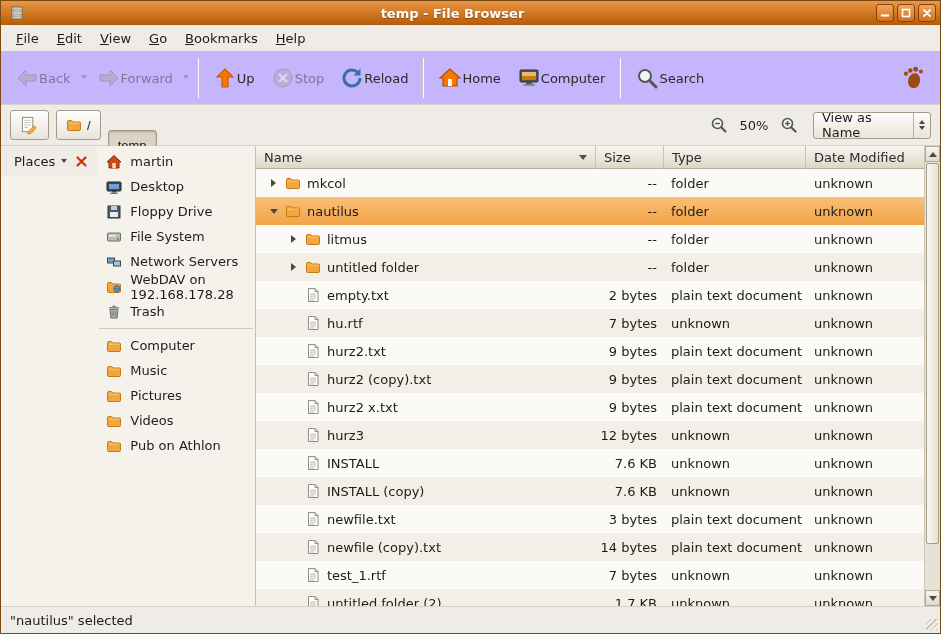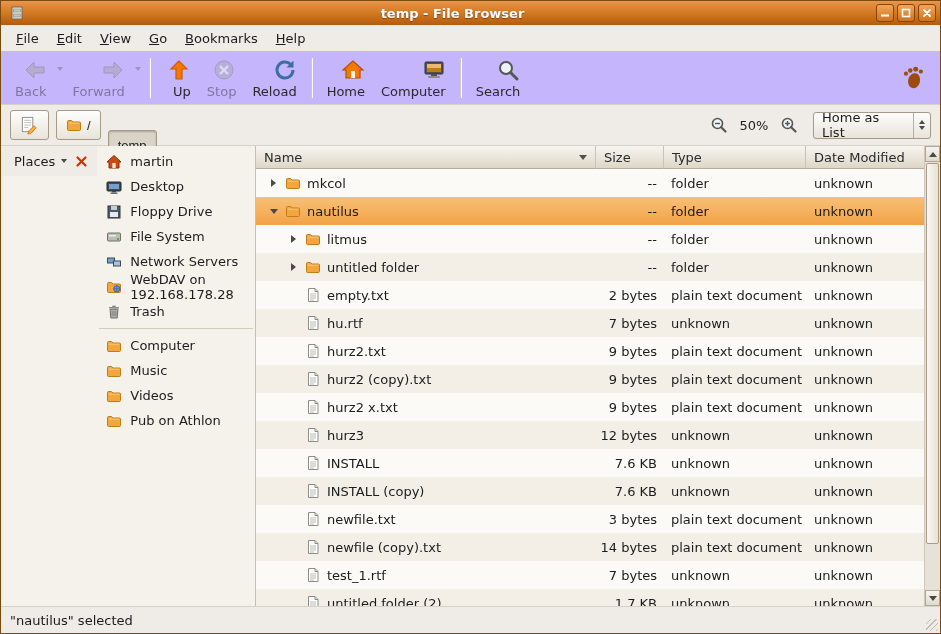--- a/index.html
+++ b/index.html
@@ -19,21 +19,21 @@
              background:linear-gradient(#f2a65d,#cf7319); display:flex; align-items:center; justify-content:center; }
 
   
   .menubar { height:26px; flex:0 0 26px; display:flex; align-items:stretch; padding-left:6px; background:#efebe7; }
   .menu-item { padding:0 9px; display:flex; align-items:center; }
 
   
   .toolbar { height:54px; flex:0 0 54px; border-bottom:1px solid #d8d2c6; display:flex;
              align-items:center; padding:2px 6px; }
   .tool-group { display:flex; align-items:flex-start; }
-  .tool-btn { display:flex; flex-direction:column; align-items:flex-end; justify-content:center;
+  .tool-btn { display:flex; align-items:center; justify-content:center;
               padding:3px 8px 2px; border-radius:3px; min-width:42px; }
   .tool-btn .ticon { height:26px; display:flex; align-items:center; }
   .tool-label { font-size:13px; color:#2a2a2a; margin-top:1px; }
   .tool-group.disabled { opacity:.45; filter:grayscale(60%); }
   .tool-drop { display:flex; align-items:center; height:30px; padding:0 2px; }
   .drop-tri { width:0; height:0; border-left:3.5px solid transparent; border-right:3.5px solid transparent;
               border-top:4px solid #6e6e66; }
   .tb-sep { width:0; border-left:1px solid #cfc8bb; border-right:1px solid #fbfaf7; height:40px; margin:0 6px; align-self:center; }
   .flex1 { flex:1; }
   .throbber { display:flex; align-items:center; padding:0 8px; }
@@ -294,21 +294,21 @@
     <span class="zoom-label">50%</span>
     <span class="zoom-btn" id="zoom-in">
         <svg width="18" height="18" viewBox="0 0 18 18">
           <circle cx="7.5" cy="7.5" r="5" fill="#eef3f8" stroke="#565654" stroke-width="1.6"></circle>
           <line x1="5" y1="7.5" x2="10" y2="7.5" stroke="#565654" stroke-width="1.4"></line>
           <line x1="7.5" y1="5" x2="7.5" y2="10" stroke="#565654" stroke-width="1.4"></line>
           <line x1="11.2" y1="11.2" x2="15.5" y2="15.5" stroke="#565654" stroke-width="2.2" stroke-linecap="round"></line>
         </svg>
       </span>
     <div class="combo">
-      <span class="combo-label">Home as List</span>
+      <span class="combo-label">View as Name</span>
       <span class="combo-arrows">
           <span class="tri-up-xs"></span>
           <span class="tri-down-xs"></span>
         </span>
     </div>
   </div>
 
   <div class="content">
 
     <div class="sidebar">
@@ -408,20 +408,29 @@
             <span>Computer</span>
           </div>
           <div class="place-item">
             <span class="ficon">
               <svg width="16" height="16" viewBox="0 0 16 16">
                 <path d="M1.5 4.5c0-.6.4-1 1-1h3L7 5h6.5c.6 0 1 .4 1 1v6.5c0 .6-.4 1-1 1h-11c-.6 0-1-.4-1-1z" fill="#f2a73e" stroke="#c17d11"></path>
                 <path d="M2.5 6.2h11" stroke="#f8c97f" stroke-width="1"></path>
               </svg>
             </span>
             <span>Music</span>
+          </div>
+          <div class="place-item">
+            <span class="ficon">
+              <svg width="16" height="16" viewBox="0 0 16 16">
+                <path d="M1.5 4.5c0-.6.4-1 1-1h3L7 5h6.5c.6 0 1 .4 1 1v6.5c0 .6-.4 1-1 1h-11c-.6 0-1-.4-1-1z" fill="#f2a73e" stroke="#c17d11"></path>
+                <path d="M2.5 6.2h11" stroke="#f8c97f" stroke-width="1"></path>
+              </svg>
+            </span>
+            <span>Pictures</span>
           </div>
           <div class="place-item">
             <span class="ficon">
               <svg width="16" height="16" viewBox="0 0 16 16">
                 <path d="M1.5 4.5c0-.6.4-1 1-1h3L7 5h6.5c.6 0 1 .4 1 1v6.5c0 .6-.4 1-1 1h-11c-.6 0-1-.4-1-1z" fill="#f2a73e" stroke="#c17d11"></path>
                 <path d="M2.5 6.2h11" stroke="#f8c97f" stroke-width="1"></path>
               </svg>
             </span>
             <span>Videos</span>
           </div>

